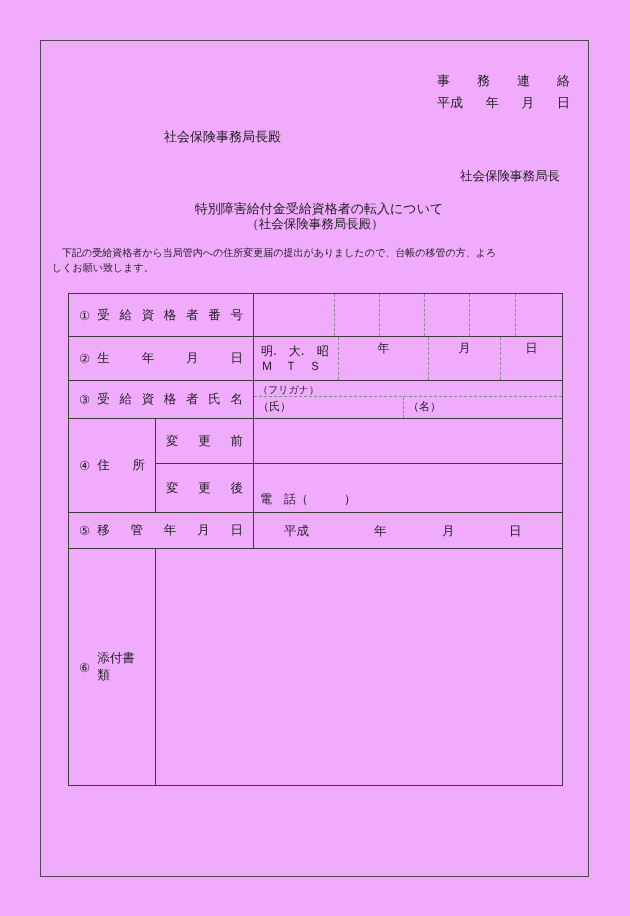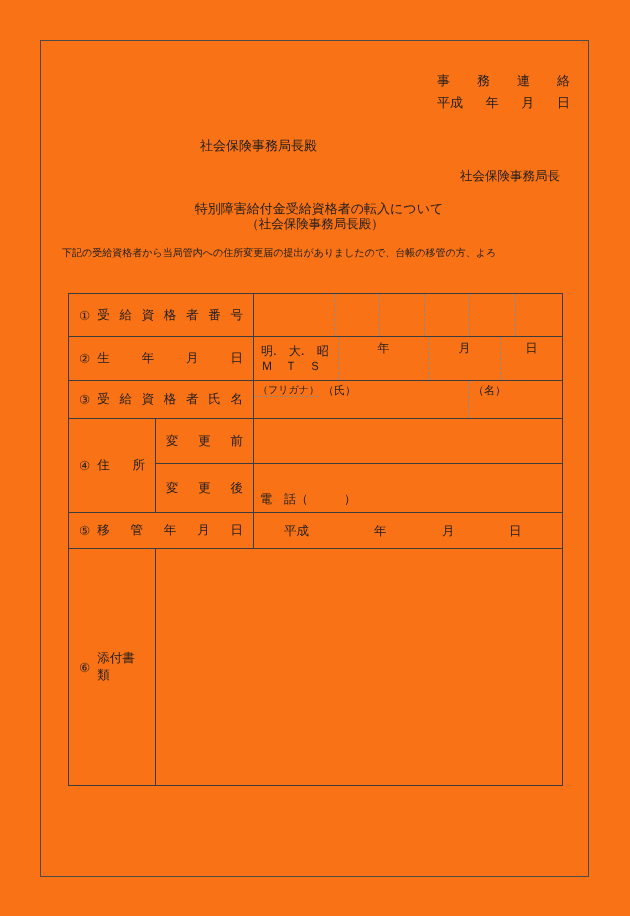--- a/index.html
+++ b/index.html
@@ -1,28 +1,28 @@
 <!DOCTYPE html>
 <html><head>
 <meta charset="utf-8">
 <style>
   html,body { margin:0; padding:0; background:#fdfdfd; }
   body {
     width:630px; height:916px;
     font-family:"DejaVu Serif","Liberation Serif",serif;
     color:#1c1c1c;
   }
-  .page { position:relative; width:630px; height:916px; background:#f97316; overflow:hidden; }
+  .page { position:relative; width:630px; height:916px; background:#f0abfc; overflow:hidden; }
   .frame { position:absolute; left:40px; top:40px; width:547px; height:835px; border:1px solid #4a4a4a; }
 
   .header-block { position:absolute; left:437px; top:72px; width:133px; font-size:13px; }
   .doc-type { text-align:justify; text-align-last:justify; }
   .date-line { display:flex; justify-content:space-between; margin-top:4px; }
 
-  .recipient { position:absolute; left:164px; top:137px; font-size:13px;margin-left:36px; }
+  .recipient { position:absolute; left:164px; top:128px; font-size:13px; }
   .sender   { position:absolute; left:460px; top:168px; font-size:12.5px; }
 
   .title    { position:absolute; left:4px; top:200px; width:630px; text-align:center; font-size:13px; }
   .subtitle { position:absolute; left:0; top:216px; width:630px; text-align:center; font-size:12.5px; }
 
   .body-text { position:absolute; left:52px; top:245px; width:530px; font-size:10px; line-height:15px; }
   .body-text div { white-space:nowrap; }
 
   table.form { position:absolute; left:68px; top:293px; width:494px;
     border-collapse:collapse; table-layout:fixed; font-size:12.5px; }
@@ -42,21 +42,21 @@
 
   
   .birth { display:flex; height:43px; }
   .era { width:84px; display:flex; flex-direction:column; justify-content:center;
          padding-left:7px; line-height:15px; font-size:12px; box-sizing:border-box; }
   .useg { border-left:1px dashed #8a8a8a; display:flex; justify-content:center;
           align-items:flex-start; padding-top:3px; font-size:12px; box-sizing:border-box; }
   .u1{width:90px} .u2{width:72px} .u3{flex:1}
 
   
-  .namecell { height:37px; display:flex; flex-direction:row;justify-content:center; }
+  .namecell { height:37px; display:flex; flex-direction:column;justify-content:center; }
   .furi { height:16px; border-bottom:1px dashed #8a8a8a; font-size:10px;
           padding:2px 0 0 4px; box-sizing:border-box; }
   .names { flex:1; display:flex; font-size:11px; }
   .sei { width:150px; border-right:1px dashed #8a8a8a; padding:2px 0 0 4px; box-sizing:border-box; }
   .mei { flex:1; padding:2px 0 0 4px; box-sizing:border-box; }
 
   
   .telcell { height:48px; display:flex; align-items:flex-end;
              padding:0 0 4px 6px; box-sizing:border-box; font-size:12px; }
 
@@ -82,20 +82,21 @@
   </div>
 
   <div class="recipient">社会保険事務局長殿</div>
   <div class="sender">社会保険事務局長</div>
 
   <div class="title">特別障害給付金受給資格者の転入について</div>
   <div class="subtitle">（社会保険事務局長殿）</div>
 
   <div class="body-text">
     <div>　下記の受給資格者から当局管内への住所変更届の提出がありましたので、台帳の移管の方、よろ</div>
+    <div>しくお願い致します。</div>
   </div>
 
   <table class="form">
     <colgroup>
         <col style="width:87px">
         <col style="width:98px">
         <col style="width:309px">
       </colgroup>
 
     <tbody>

